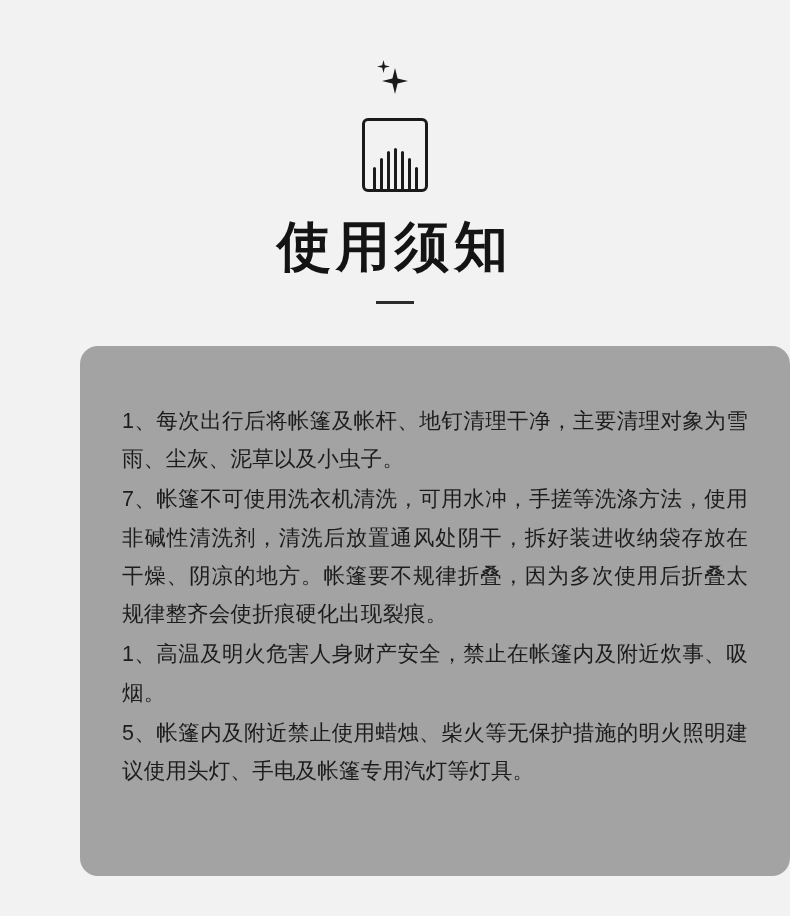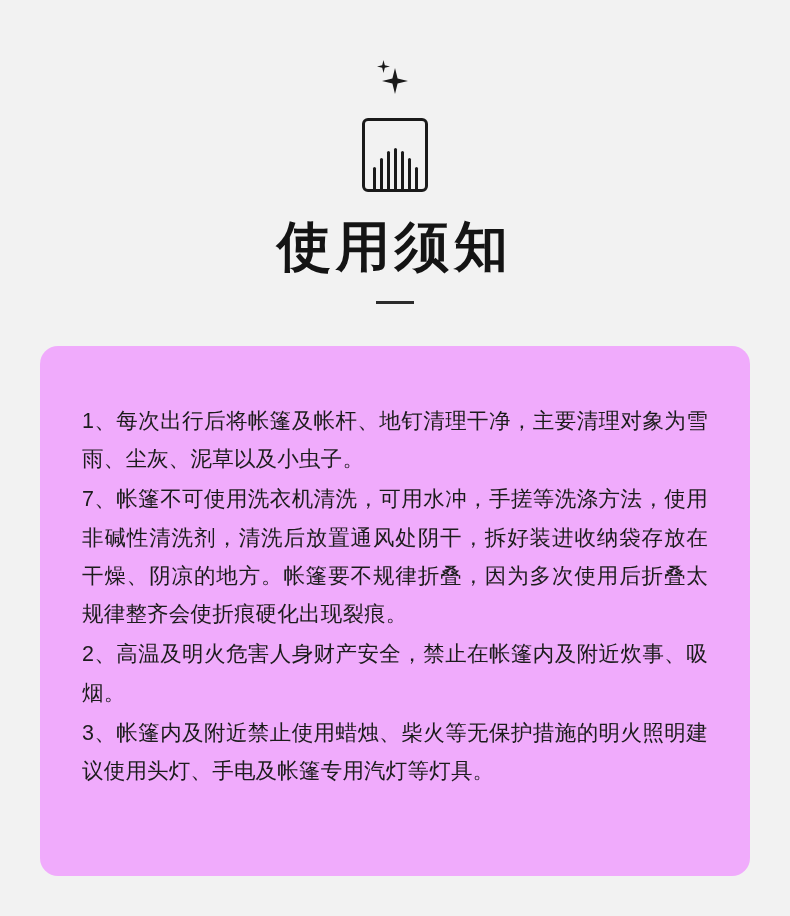--- a/index.html
+++ b/index.html
@@ -14,21 +14,21 @@
     color: #1a1a1a;
     overflow: hidden;
   }
   .page {
     position: relative;
     width: 790px;
     height: 916px;
     box-sizing: border-box;
     display: flex;
     flex-direction: column;
-    align-items: center;
+    align-items: flex-end;
   }
 
   
   .header {
     width: 100%;
     display: flex;
     flex-direction: column;
     align-items: center;
     padding-top: 62px;
   }
@@ -107,21 +107,21 @@
     width: 38px;
     height: 3px;
     background: #2b2b2b;
   }
 
   
   .card {
     margin-top: 42px;
     width: 710px;
     min-height: 530px;
-    background: #f0abfc;
+    background: #a3a3a3;
     border-radius: 18px;
     box-sizing: border-box;
     padding: 56px 42px 48px 42px;
   }
   .note-list {
     margin: 0;
     padding: 0;
     list-style: none;
   }
   .note-item {
@@ -158,18 +158,18 @@
     </div>
 
     <div class="title">使用须知</div>
     <div class="divider"></div>
   </div>
 
   <div class="card">
     <ul class="note-list">
       <li class="note-item">1、每次出行后将帐篷及帐杆、地钉清理干净，主要清理对象为雪雨、尘灰、泥草以及小虫子。</li>
       <li class="note-item">7、帐篷不可使用洗衣机清洗，可用水冲，手搓等洗涤方法，使用非碱性清洗剂，清洗后放置通风处阴干，拆好装进收纳袋存放在干燥、阴凉的地方。帐篷要不规律折叠，因为多次使用后折叠太规律整齐会使折痕硬化出现裂痕。</li>
-      <li class="note-item">2、高温及明火危害人身财产安全，禁止在帐篷内及附近炊事、吸烟。</li>
-      <li class="note-item">3、帐篷内及附近禁止使用蜡烛、柴火等无保护措施的明火照明建议使用头灯、手电及帐篷专用汽灯等灯具。</li>
+      <li class="note-item">1、高温及明火危害人身财产安全，禁止在帐篷内及附近炊事、吸烟。</li>
+      <li class="note-item">5、帐篷内及附近禁止使用蜡烛、柴火等无保护措施的明火照明建议使用头灯、手电及帐篷专用汽灯等灯具。</li>
     </ul>
   </div>
 
 </div>
 
 </body></html>

